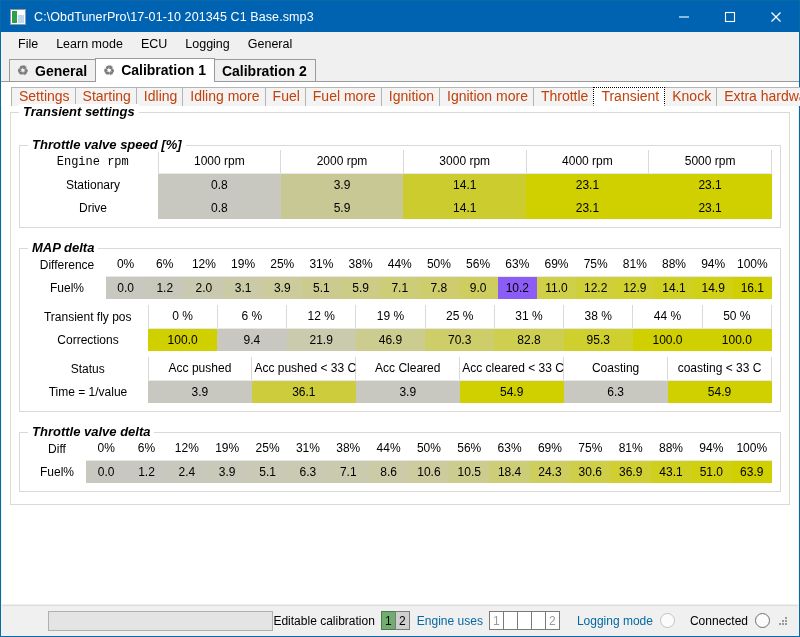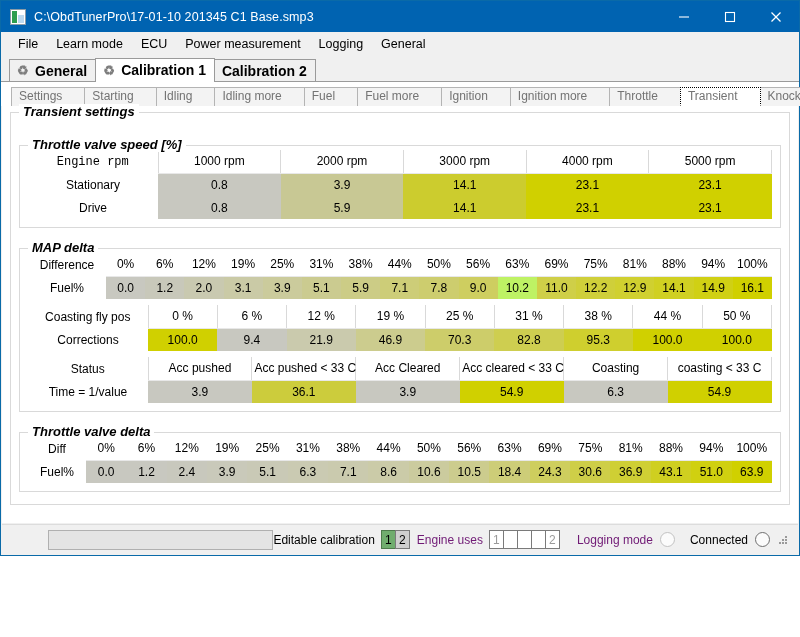--- a/index.html
+++ b/index.html
@@ -5,21 +5,21 @@
   * { box-sizing: border-box; }
   html, body {
     margin: 0; padding: 0;
     width: 800px; height: 637px;
     background: #ffffff;
     font-family: "Liberation Sans", sans-serif;
     overflow: hidden;
   }
   #app {
     position: relative;
-    width: 800px; height: 556px;
+    width: 800px; height: 637px;
     background: #f0f0f0;
     border: 1px solid #0a6aa8;
   }
 
   
   .titlebar {
     height: 31px;
     background: #0063b1;
     display: flex; align-items: center;
     position: relative;
@@ -103,22 +103,22 @@
 
   
   .subtabrow {
     background: #ffffff;
     padding: 5px 0 0 10px;
     display:flex; align-items:flex-end;
     position:relative;
     height: 24px;
   }
   .stab {
-    font-size: 12px; color:#737373;
-    padding: 2px 22px 3px 7px;
+    font-size: 14px; color:#c2410c;
+    padding: 2px 5px 3px 7px;
     border:1px solid #b4b4b4;
     border-bottom:none;
     background:#f3f3f3;
     margin-right:-1px;
     white-space: nowrap;
     height:19px;
     line-height:13px;
   }
   .stab.active {
     background:#ffffff;
@@ -192,21 +192,21 @@
     width:290px; height:20px;
     margin-left:12px;
     background:#e4e4e4;
     border:1px solid #b0b0b0;
   }
   .sb-right {
     margin-left:auto; display:flex; align-items:center;
     padding-right:10px; gap:7px;
   }
   .sb-lbl { font-size:12px; color:#000; white-space:nowrap; }
-  .sb-lbl.dim { color:#701a75; }
+  .sb-lbl.dim { color:#0369a1; }
   .cell-pair { display:flex; }
   .cellbox {
     width:15px; height:19px;
     border:1px solid #7a7a7a;
     font-size:12px;
     display:flex; align-items:center; justify-content:center;
     color:#000;
     margin-left:-1px;
   }
   .cellbox.green { background:#70ad6e; border-color:#4d7a4b; }
@@ -248,21 +248,20 @@
             <line x1="10.5" y1="1.5" x2="1.5" y2="10.5" stroke="#fff" stroke-width="1.2"></line>
           </svg>
       </div>
     </div>
   </div>
 
   <div class="menubar">
     <div class="menuitem">File</div>
     <div class="menuitem">Learn mode</div>
     <div class="menuitem">ECU</div>
-    <div class="menuitem">Power measurement</div>
     <div class="menuitem">Logging</div>
     <div class="menuitem">General</div>
   </div>
 
   <div class="maintabs">
     <div class="mtab">
       <span class="recycle">♻</span>
       <span>General</span>
     </div>
     <div class="mtab active">
@@ -355,35 +354,35 @@
             <td class="val" style="background-color: rgb(200, 200, 192);">0.0</td>
             <td class="val" style="background-color: rgb(200, 200, 186);">1.2</td>
             <td class="val" style="background-color: rgb(201, 201, 176);">2.0</td>
             <td class="val" style="background-color: rgb(202, 202, 166);">3.1</td>
             <td class="val" style="background-color: rgb(203, 203, 156);">3.9</td>
             <td class="val" style="background-color: rgb(203, 203, 144);">5.1</td>
             <td class="val" style="background-color: rgb(204, 204, 134);">5.9</td>
             <td class="val" style="background-color: rgb(205, 205, 120);">7.1</td>
             <td class="val" style="background-color: rgb(205, 205, 110);">7.8</td>
             <td class="val" style="background-color: rgb(206, 206, 96);">9.0</td>
-            <td class="val" style="background-color: #bef264;">10.2</td>
+            <td class="val" style="background-color: #8b5cf6;">10.2</td>
             <td class="val" style="background-color: rgb(207, 207, 72);">11.0</td>
             <td class="val" style="background-color: rgb(207, 207, 58);">12.2</td>
             <td class="val" style="background-color: rgb(208, 208, 48); margin-top: 16px;">12.9</td>
             <td class="val" style="background-color: rgb(208, 208, 34);">14.1</td>
             <td class="val" style="background-color: rgb(208, 208, 20);">14.9</td>
             <td class="val" style="background-color: rgb(208, 208, 0);">16.1</td>
           </tr>
         </tbody>
           </table>
 
         <table class="grid md-table" style="margin-top:6px;">
           <tbody>
               <tr>
-            <td class="rowlbl" style="width:120px;">Coasting fly pos</td>
+            <td class="rowlbl" style="width:120px;">Transient fly pos</td>
             <td class="hdr">0 %</td>
             <td class="hdr">6 %</td>
             <td class="hdr">12 %</td>
             <td class="hdr">19 %</td>
             <td class="hdr">25 %</td>
             <td class="hdr">31 %</td>
             <td class="hdr">38 %</td>
             <td class="hdr">44 %</td>
             <td class="hdr">50 %</td>
           </tr>

